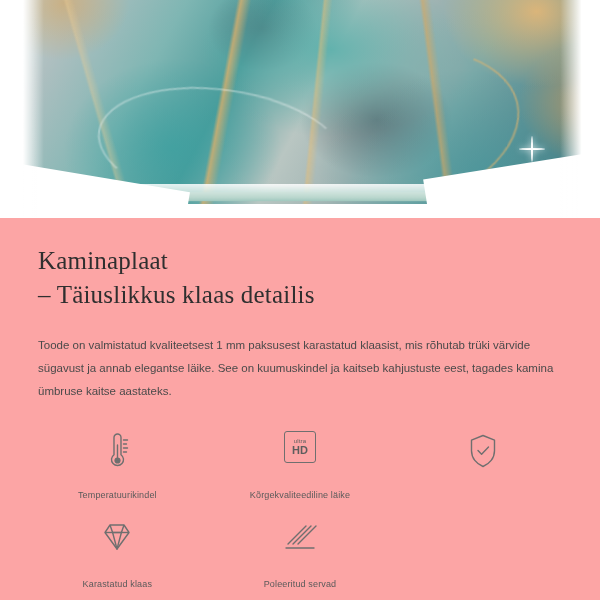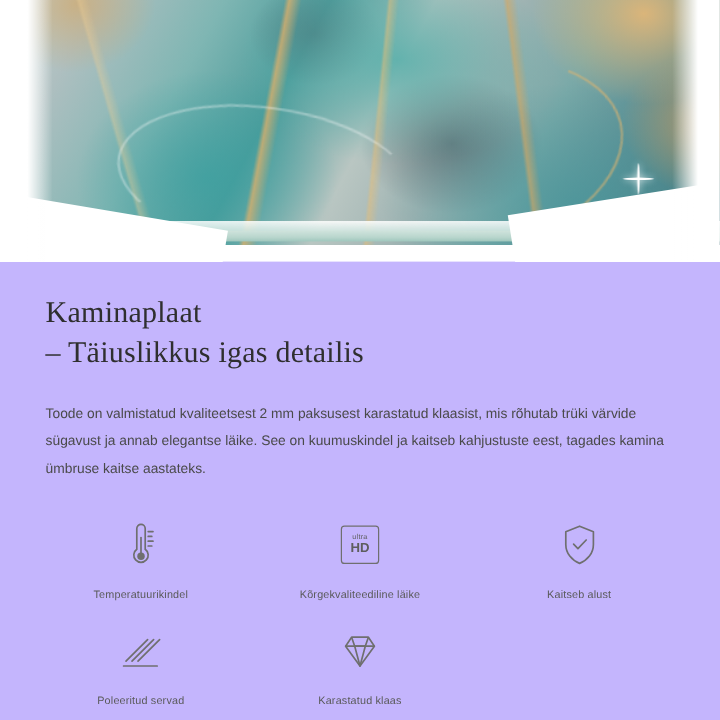--- a/index.html
+++ b/index.html
@@ -11,21 +11,21 @@
     height: 600px;
     background: #ffffff;
     font-family: "Liberation Serif", serif;
     overflow: hidden;
   }
 
   .page {
     position: relative;
     width: 600px;
     height: 600px;
-    background: #c4b5fd;
+    background: #fca5a5;
   }
 
   
   .hero {
     position: relative;
     width: 600px;
     height: 218px;
     overflow: hidden;
     background: #ffffff;
   }
@@ -205,21 +205,20 @@
     grid-row-gap: 20px;
     justify-items: center;
   }
   .feature {
     width: 176px;
     text-align: center;
   }
   .feature-icon {
     height: 46px;
     display: flex;
-    align-items: center;
     justify-content: center;
   }
   .feature-label {
     margin-top: 13px;
     font-family: "Liberation Sans", sans-serif;
     font-size: 9px;
     color: #5a5a5a;
     letter-spacing: .15px;
   }
   .ultrahd {
@@ -259,23 +258,23 @@
     <div class="hero-corner-cut-left"></div>
     <div class="hero-mask-left"></div>
     <div class="hero-mask-right"></div>
     <div class="sparkle s1"></div>
     <div class="sparkle s2"></div>
   </div>
 
   <div class="content">
     <h1 class="title">
       <span>Kaminaplaat</span>
-      <span class="line2">– Täiuslikkus igas detailis</span>
+      <span class="line2">– Täiuslikkus klaas detailis</span>
     </h1>
-    <p class="desc">Toode on valmistatud kvaliteetsest 2 mm paksusest karastatud klaasist, mis rõhutab trüki värvide sügavust ja annab elegantse läike. See on kuumuskindel ja kaitseb kahjustuste eest, tagades kamina ümbruse kaitse aastateks.</p>
+    <p class="desc">Toode on valmistatud kvaliteetsest 1 mm paksusest karastatud klaasist, mis rõhutab trüki värvide sügavust ja annab elegantse läike. See on kuumuskindel ja kaitseb kahjustuste eest, tagades kamina ümbruse kaitse aastateks.</p>
   </div>
 
   <div class="features">
 
     <div class="feature">
       <div class="feature-icon">
         <svg width="34" height="40" viewBox="0 0 34 40">
           <g fill="none" stroke="#6f6f6f" stroke-width="1.4" stroke-linecap="round">
             <path d="M14 6.5a3.5 3.5 0 0 1 7 0v17.2a6 6 0 1 1 -7 0z"></path>
             <circle cx="17.5" cy="29.5" r="3.1" fill="#6f6f6f" stroke="none"></circle>
@@ -299,46 +298,45 @@
 
     <div class="feature">
       <div class="feature-icon">
         <svg width="36" height="40" viewBox="0 0 36 40">
           <g fill="none" stroke="#6f6f6f" stroke-width="1.4" stroke-linejoin="round" stroke-linecap="round">
             <path d="M18 4.5 6.5 9.2v10.5c0 7.4 5 13.2 11.5 15.8 6.5-2.6 11.5-8.4 11.5-15.8V9.2z"></path>
             <path d="M13 19.5l3.6 3.7L23.5 16"></path>
           </g>
         </svg>
       </div>
-      <div class="feature-label">Kaitseb alust</div>
+    </div>
+
+    <div class="feature">
+      <div class="feature-icon">
+        <svg width="38" height="34" viewBox="0 0 38 34">
+          <g fill="none" stroke="#6f6f6f" stroke-width="1.4" stroke-linejoin="round">
+            <path d="M7 12.5 12 5h14l5 7.5L19 29z"></path>
+            <path d="M7 12.5h24"></path>
+            <path d="M12 5l2.6 7.5L19 29l4.4-16.5L26 5"></path>
+            <path d="M14.6 12.5h8.8"></path>
+          </g>
+        </svg>
+      </div>
+      <div class="feature-label">Karastatud klaas</div>
     </div>
 
     <div class="feature">
       <div class="feature-icon">
         <svg width="36" height="32" viewBox="0 0 36 32">
           <g fill="none" stroke="#6f6f6f" stroke-width="1.4" stroke-linecap="round">
             <path d="M6 24 L24 6"></path>
             <path d="M11 24 L29 6"></path>
             <path d="M16 24 L34 6"></path>
             <path d="M4 28 L32 28"></path>
           </g>
         </svg>
       </div>
       <div class="feature-label">Poleeritud servad</div>
     </div>
 
-    <div class="feature">
-      <div class="feature-icon">
-        <svg width="38" height="34" viewBox="0 0 38 34">
-          <g fill="none" stroke="#6f6f6f" stroke-width="1.4" stroke-linejoin="round">
-            <path d="M7 12.5 12 5h14l5 7.5L19 29z"></path>
-            <path d="M7 12.5h24"></path>
-            <path d="M12 5l2.6 7.5L19 29l4.4-16.5L26 5"></path>
-            <path d="M14.6 12.5h8.8"></path>
-          </g>
-        </svg>
-      </div>
-      <div class="feature-label">Karastatud klaas</div>
-    </div>
-
 
   </div>
 </div>
 
 </body></html>

